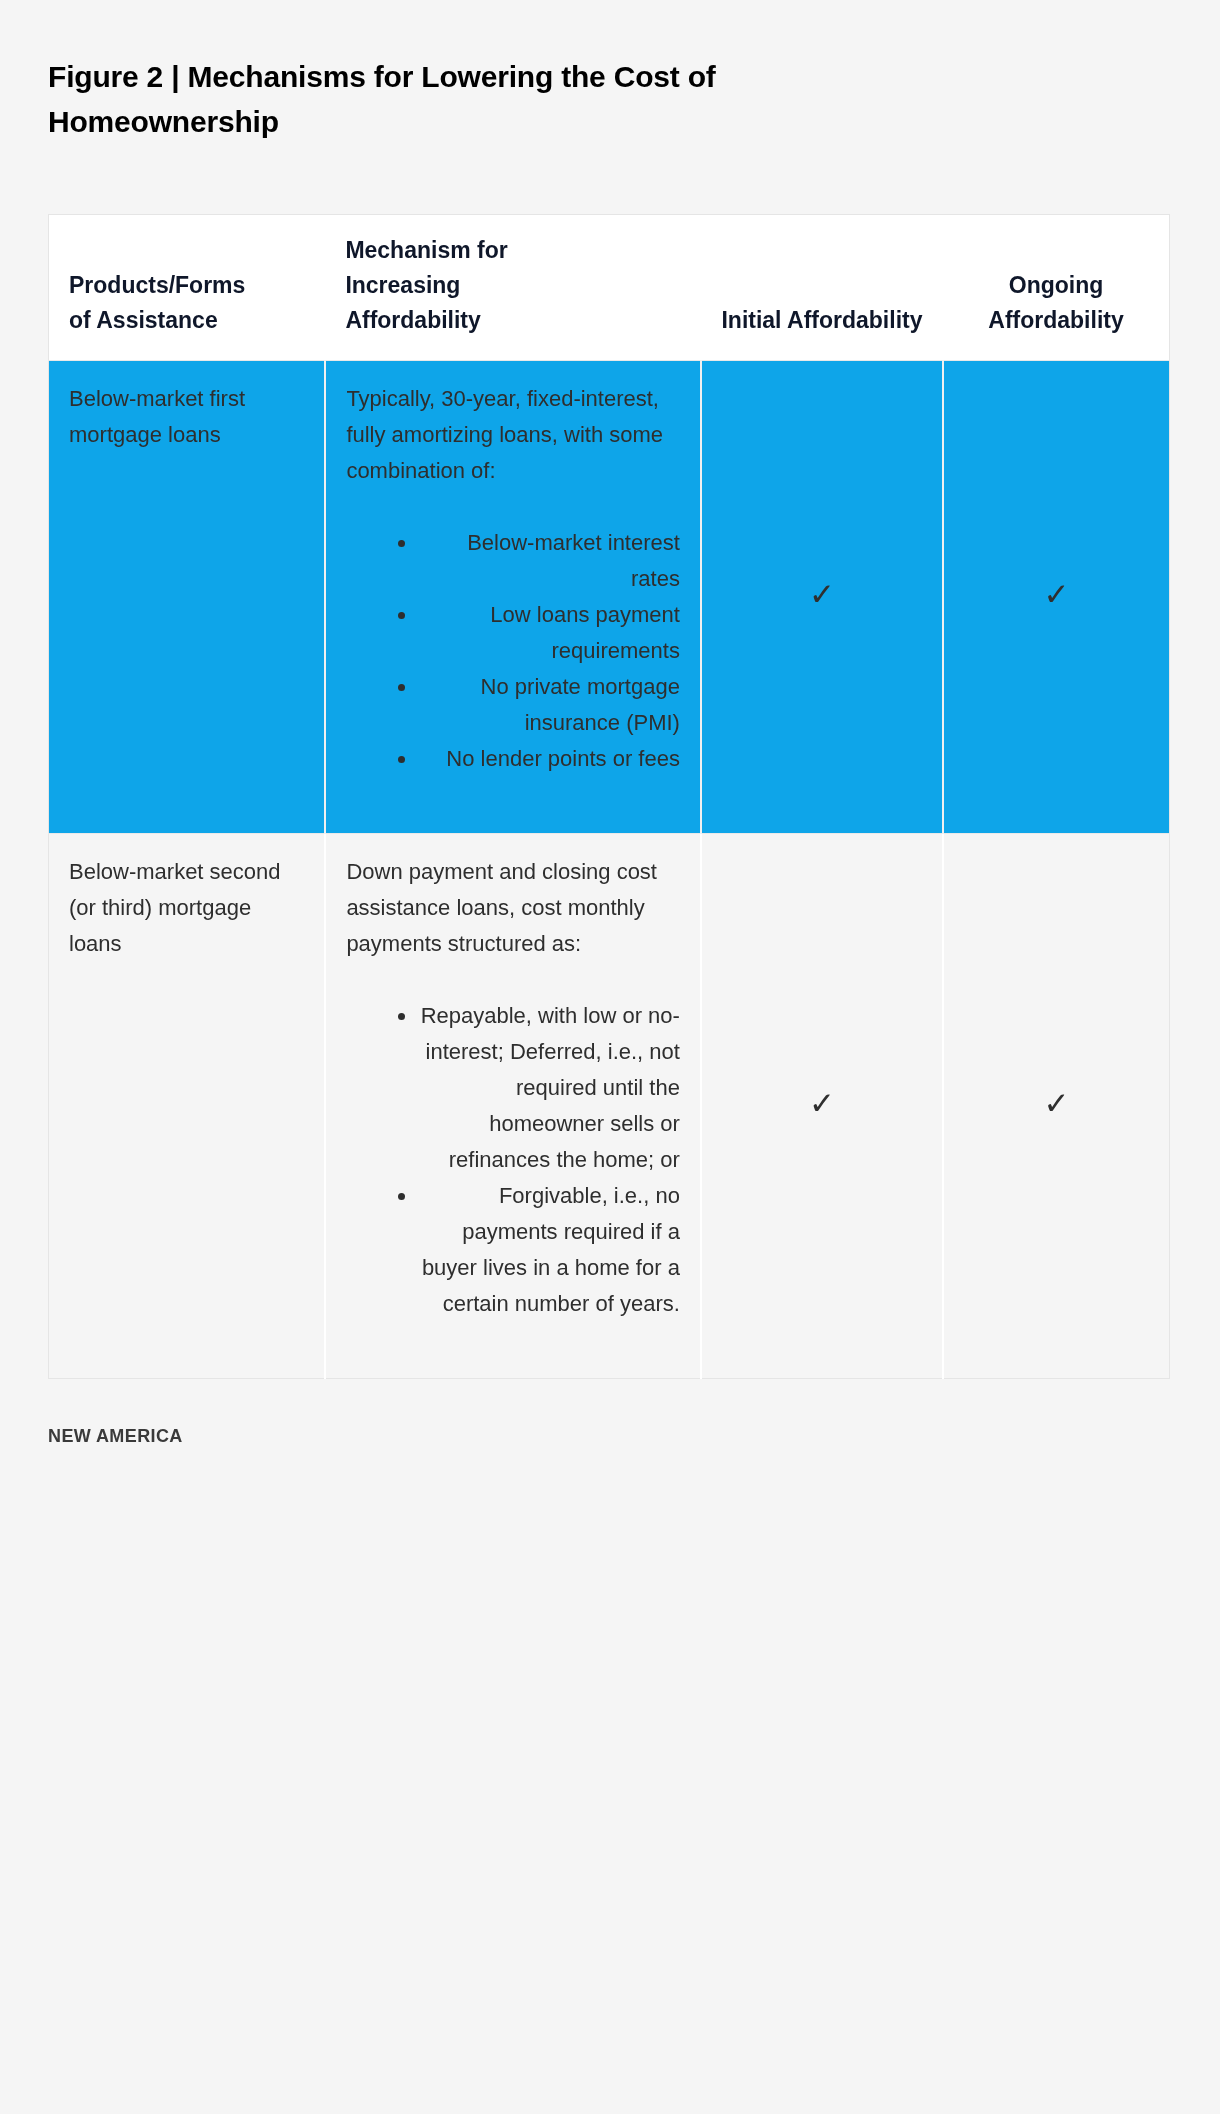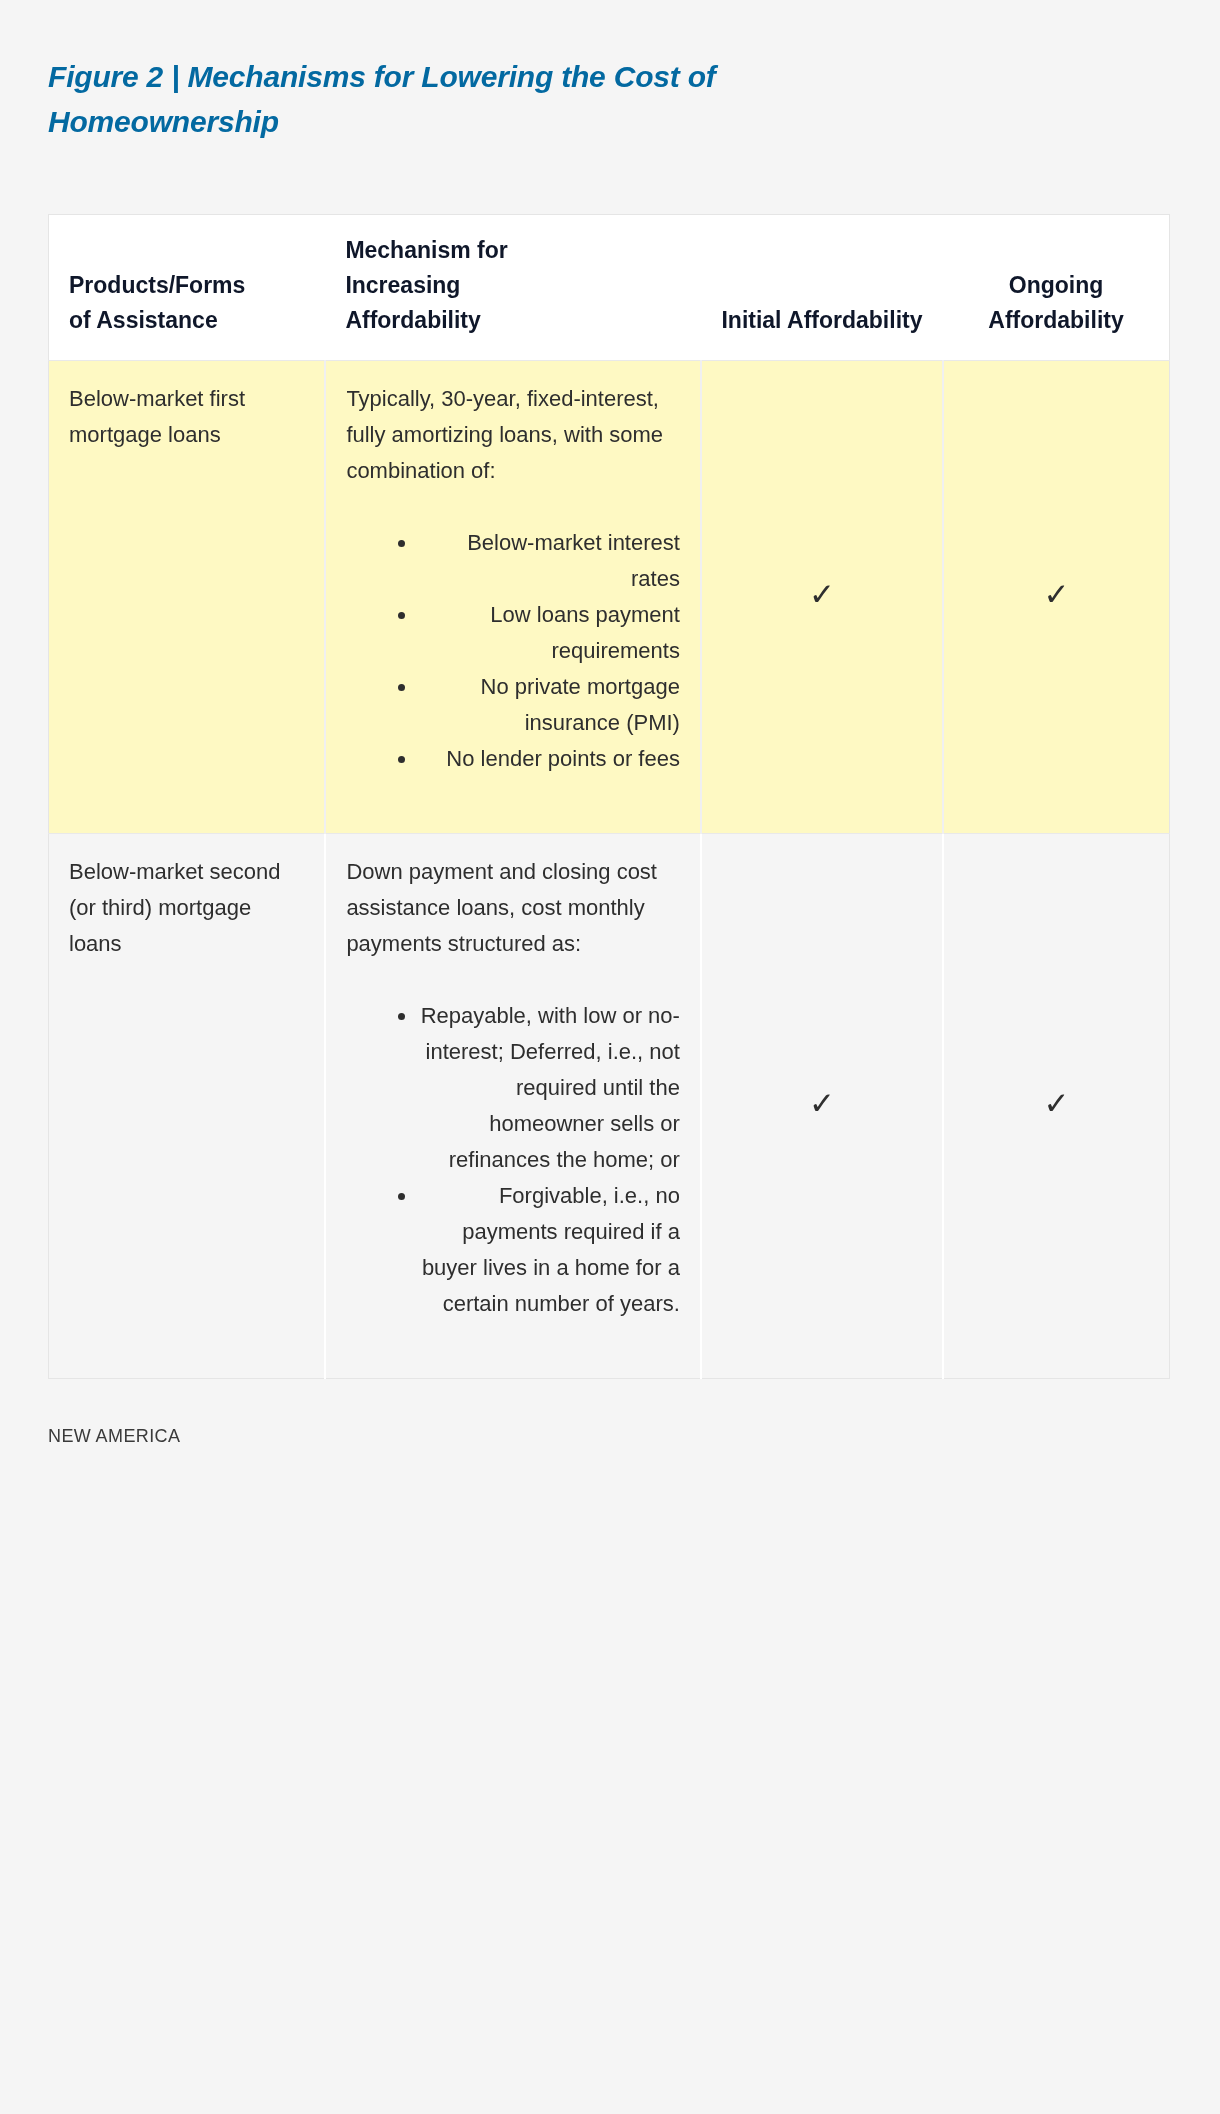--- a/index.html
+++ b/index.html
@@ -13,24 +13,23 @@
   }
   .page {
     padding: 42px 50px 40px 48px;
     box-sizing: border-box;
   }
   .figure-title {
     margin: 12px 0 0 0;
     font-size: 30px;
     line-height: 45px;
     font-weight: 700;
-    color: #0369a1;
+    color: #000000;
     max-width: 820px;
     letter-spacing: -0.2px;
-    font-style: italic;
   }
   .figure-table-wrap {
     margin-top: 70px;
   }
   table.figure-table {
     width: 100%;
     border-collapse: collapse;
     background: #ffffff;
     border: 1px solid #e5e5e5;
   }
@@ -43,21 +42,21 @@
     text-align: left;
     vertical-align: bottom;
     padding: 18px 20px 22px 20px;
   }
   th.center { text-align: center; }
   .th-inner { display: inline-block; }
   th.col-products .th-inner { max-width: 200px; }
   th.col-mechanism .th-inner { max-width: 220px; }
   tbody tr { border-top: 1px solid #e9e9e9; }
   tbody tr.striped { background: #f5f5f5; }
-  tbody tr.plain { background: #fef9c3; }
+  tbody tr.plain { background: #0ea5e9; }
   td {
     font-size: 22px;
     line-height: 36px;
     color: #2e2e2e;
     vertical-align: top;
     padding: 20px;
   }
   tbody td + td { border-left: 2px solid #f0f0f0; }
   tbody tr.striped td + td { border-left-color: #ffffff; }
   td.check-cell {
@@ -74,21 +73,21 @@
   .mechanism ul {
     margin: 36px 0 36px 0;
     padding: 0 0 0 72px;
     text-align: right;
   }
   .mechanism li { margin: 0; padding: 0; }
   .brand-footer {
     margin-top: 46px;
     font-size: 18px;
     line-height: 22px;
-    font-weight: 400;
+    font-weight: 700;
     letter-spacing: 0.4px;
     color: #3a3a3a;
   }
 </style>
 </head>
 <body>
 
 <div class="page">
 
   <h1 class="figure-title">Figure 2 | Mechanisms for Lowering the Cost of Homeownership</h1>

